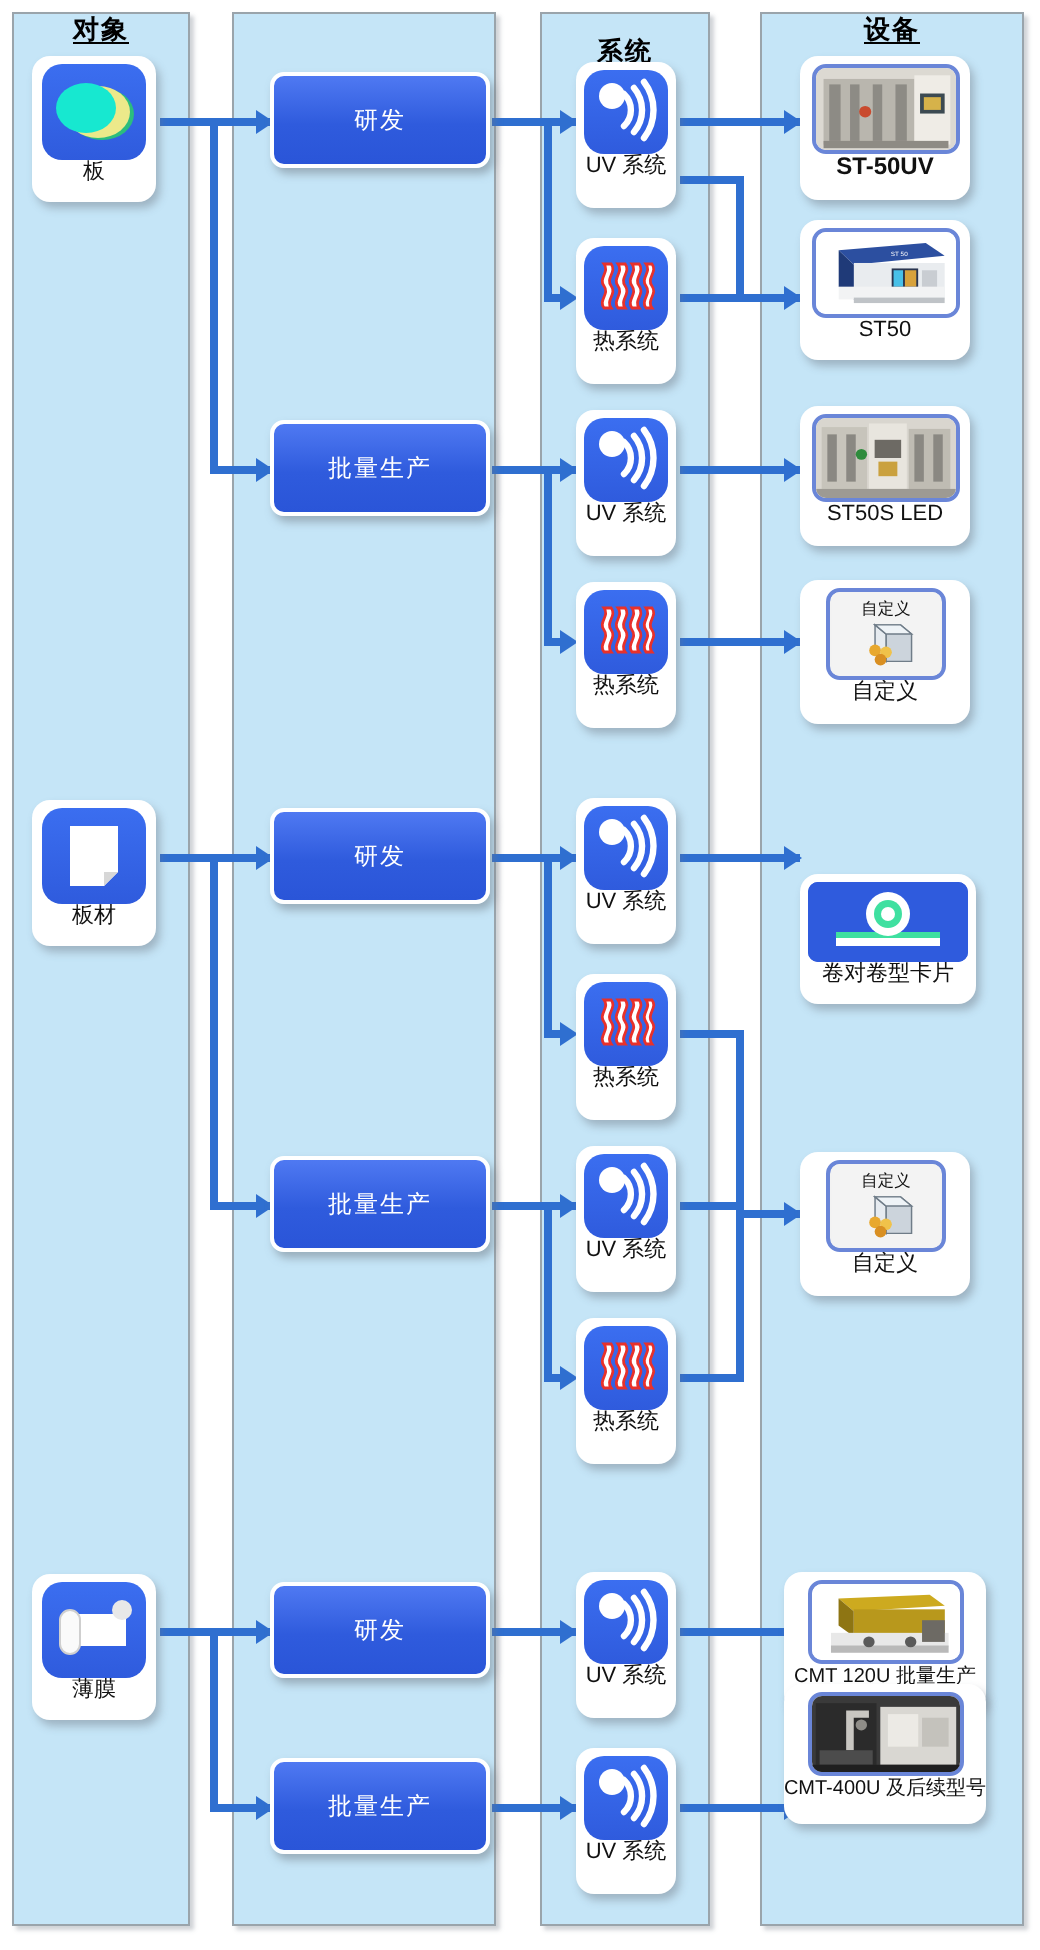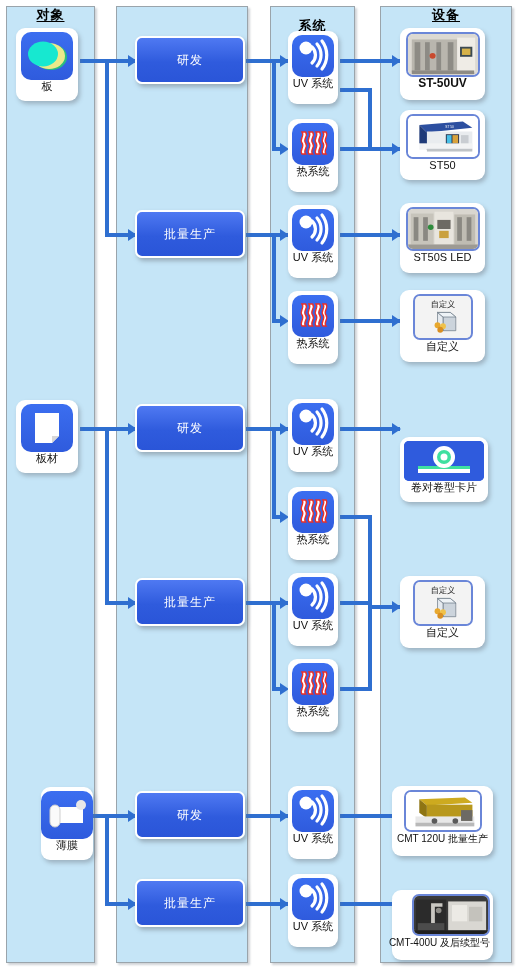--- a/index.html
+++ b/index.html
@@ -196,21 +196,21 @@
   <div class="card" style="left:16px; top:400px; width:62px; height:73px;">
     <div class="tile" style="width:52px;height:48px;">
       <svg class="ico-svg" viewBox="0 0 52 48">
         <path d="M14 9 H38 V32 L31 39 H14 Z" fill="#ffffff"></path>
         <path d="M38 32 L31 32 L31 39 Z" fill="#d7d7d7"></path>
       </svg>
     </div>
     <div class="card-label">板材</div>
   </div>
 
-  <div class="card" style="left:16px; top:787px; width:52px; height:73px;margin-left:25px;">
+  <div class="card" style="left:16px; top:787px; width:62px; height:73px;">
     <div class="tile" style="width:52px;height:48px;">
       <svg class="ico-svg" viewBox="0 0 52 48">
         <rect x="10" y="16" width="32" height="16" fill="#ffffff"></rect>
         <rect x="9" y="14" width="10" height="22" rx="5" fill="#fafafa" stroke="#cfcfcf" stroke-width="1"></rect>
         <circle cx="40" cy="14" r="5" fill="#e8e8e8"></circle>
       </svg>
     </div>
     <div class="card-label">薄膜</div>
   </div>
 
@@ -475,21 +475,21 @@
         <rect x="10" y="27" width="62" height="8" fill="#e8e8e8"></rect>
         <rect x="10" y="34" width="62" height="4" fill="#b9b9b9"></rect>
         <rect x="58" y="20" width="12" height="12" fill="#6d6a64"></rect>
         <circle cx="30" cy="32" r="3" fill="#5a5a5a"></circle>
         <circle cx="52" cy="32" r="3" fill="#5a5a5a"></circle>
       </svg>
     </div>
     <div class="card-label" style="font-size:10px;">CMT 120U 批量生产</div>
   </div>
 
-  <div class="card" style="left:392px; top:890px; width:101px; height:70px;align-items:flex-end;">
+  <div class="card" style="left:392px; top:842px; width:101px; height:70px;">
     <div class="photo-frame" style="width:78px;height:42px;">
       <svg class="ico-svg" viewBox="0 0 78 42" preserveAspectRatio="none">
         <rect width="78" height="42" fill="#3a3a3a"></rect>
         <rect x="2" y="4" width="32" height="34" fill="#2b2b2b"></rect>
         <rect x="36" y="6" width="40" height="32" fill="#d9d7d2"></rect>
         <rect x="40" y="10" width="16" height="18" fill="#eceae5"></rect>
         <rect x="58" y="12" width="14" height="16" fill="#c4c2bc"></rect>
         <path d="M18 8 L30 8 L30 12 L22 12 L22 30 L18 30 Z" fill="#c9c7c2"></path>
         <rect x="4" y="30" width="28" height="8" fill="#4c4c4c"></rect>
         <circle cx="26" cy="16" r="3" fill="#8f8d88"></circle>

